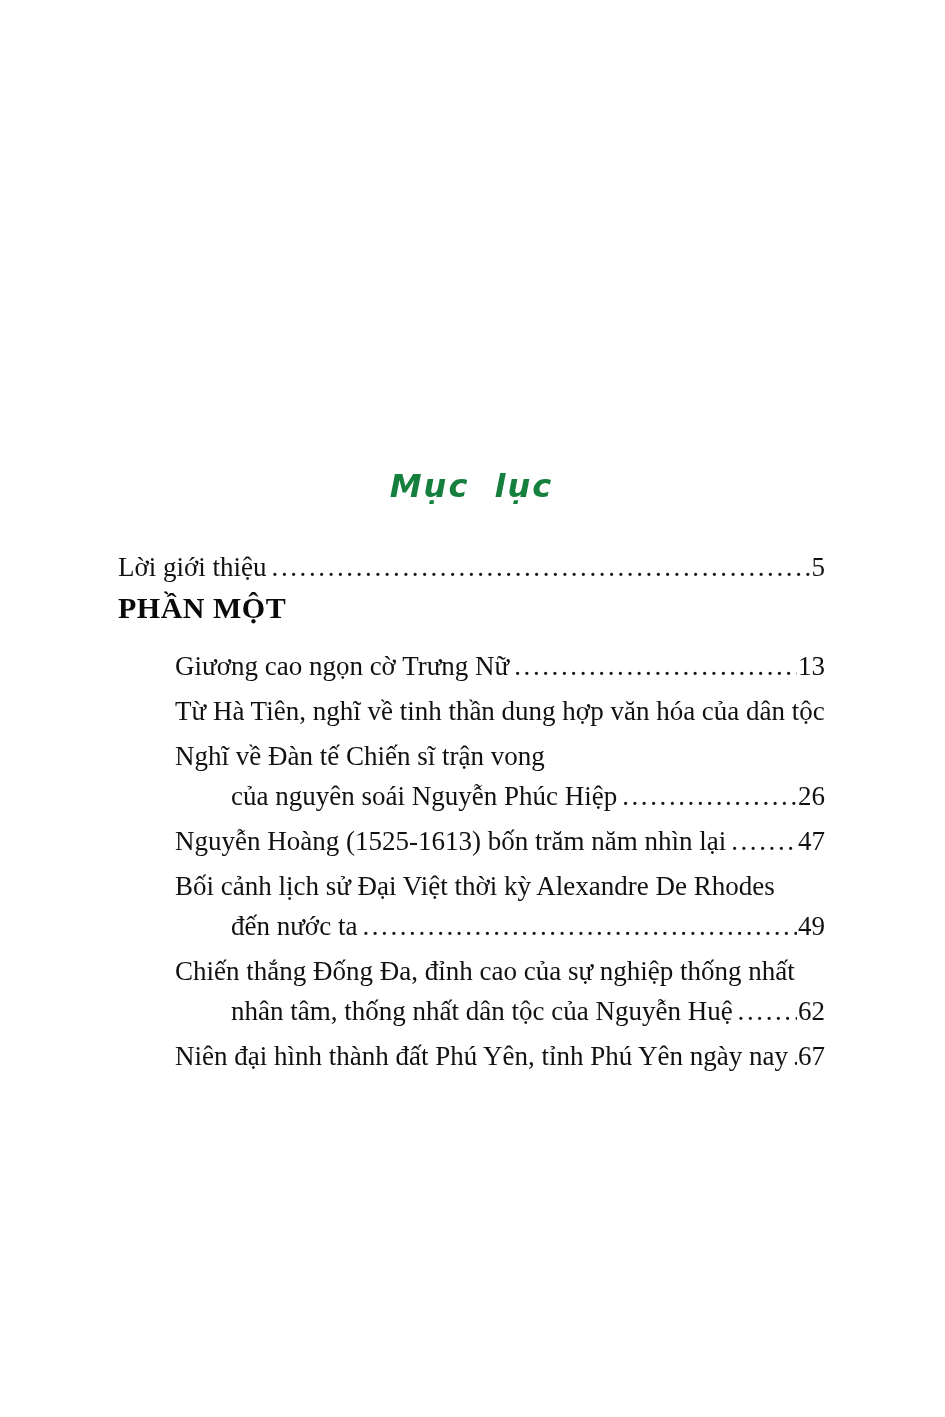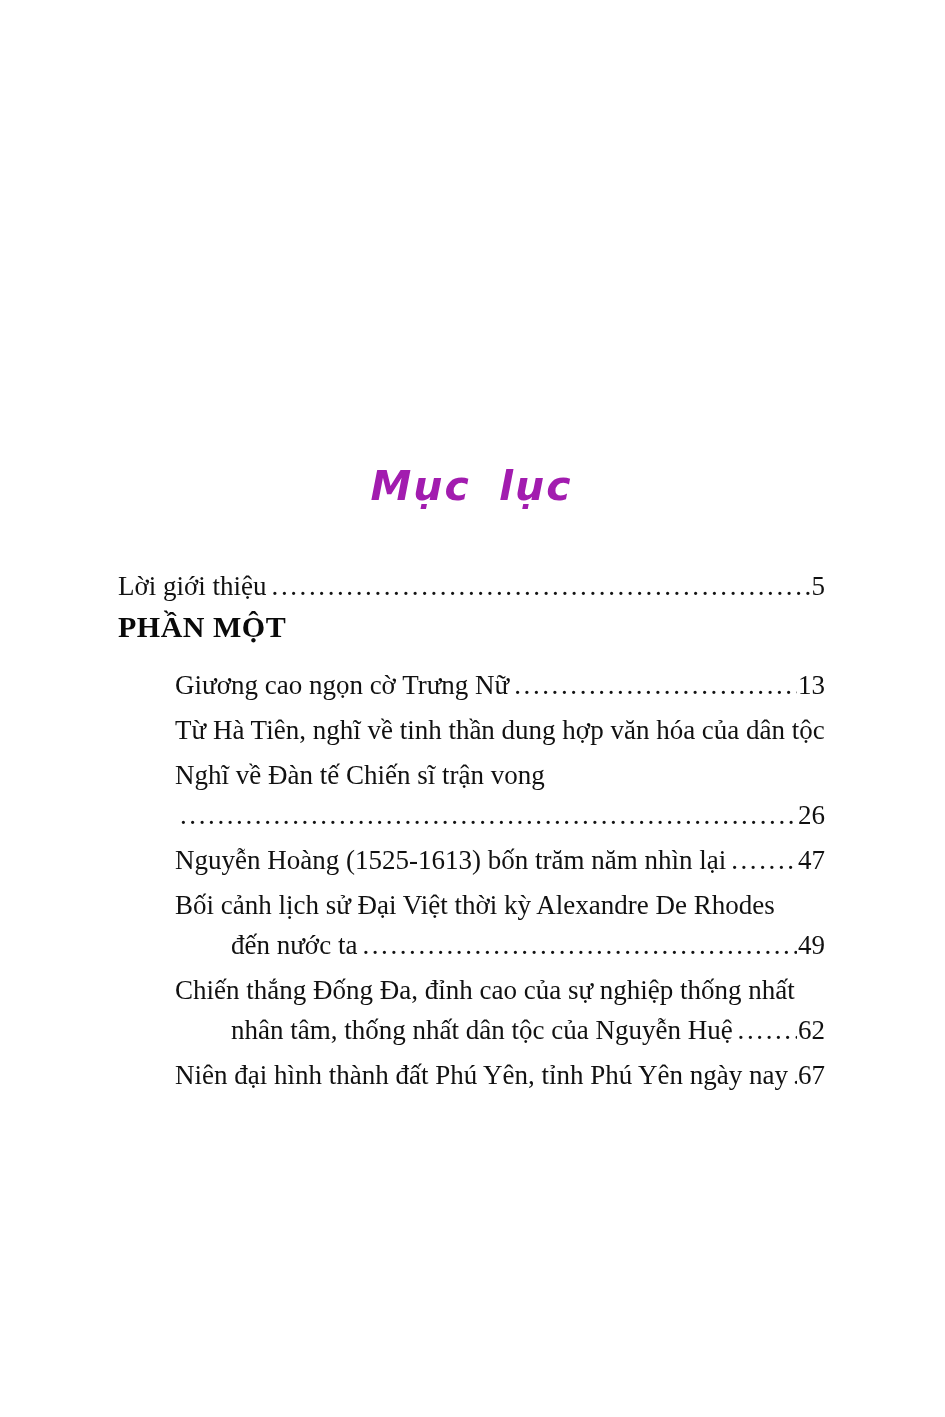--- a/index.html
+++ b/index.html
@@ -17,25 +17,25 @@
     padding: 462px 120px 0 118px;
     font-family: "Liberation Serif", serif;
     color: #111111;
     overflow: hidden;
   }
   .title {
     text-align: center;
     font-family: "DejaVu Sans", sans-serif;
     font-style: italic;
     font-weight: bold;
-    font-size: 41px;
+    font-size: 32px;
     line-height: 48px;
     letter-spacing: 2px;
     word-spacing: 12px;
-    color: #a21caf;
+    color: #15803d;
   }
   .leader-row {
     display: flex;
     align-items: baseline;
   }
   .row-text {
     white-space: nowrap;
   }
   .dots {
     flex: 1 1 auto;
@@ -45,21 +45,21 @@
     margin: 0 1px 0 5px;
   }
   .dots::after {
     content: "........................................................................................................................................";
     letter-spacing: 2.6px;
   }
   .pagenum {
     white-space: nowrap;
   }
   .front-matter {
-    margin-top: 56px;
+    margin-top: 37px;
     font-size: 27px;
     line-height: 40px;
   }
   .section-heading {
     font-size: 30px;
     font-weight: bold;
     line-height: 42px;
     letter-spacing: 0.5px;
     color: #0a0a0a;
   }
@@ -104,20 +104,21 @@
       </div>
     </div>
 
     <div class="entry">
       <div class="first-line">Từ Hà Tiên, nghĩ về tinh thần dung hợp văn hóa của dân tộc</div>
     </div>
 
     <div class="entry">
       <div class="first-line">Nghĩ về Đàn tế Chiến sĩ trận vong</div>
       <div class="leader-row cont">
+        <span class="row-text">của nguyên soái Nguyễn Phúc Hiệp</span>
         <span class="dots"></span>
         <span class="pagenum">26</span>
       </div>
     </div>
 
     <div class="entry">
       <div class="leader-row">
         <span class="row-text">Nguyễn Hoàng (1525-1613) bốn trăm năm nhìn lại</span>
         <span class="dots"></span>
         <span class="pagenum">47</span>

